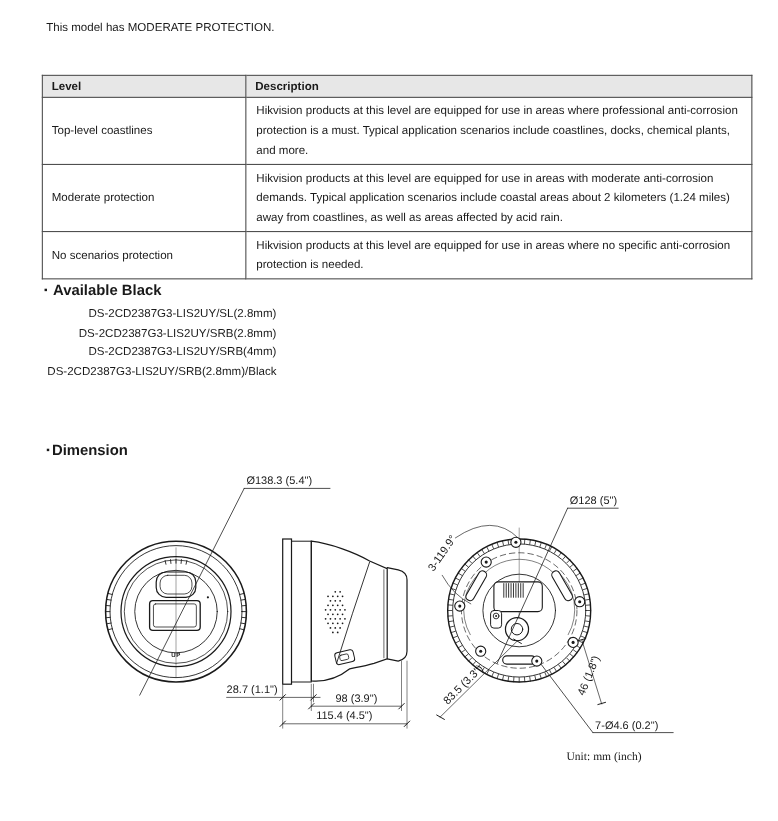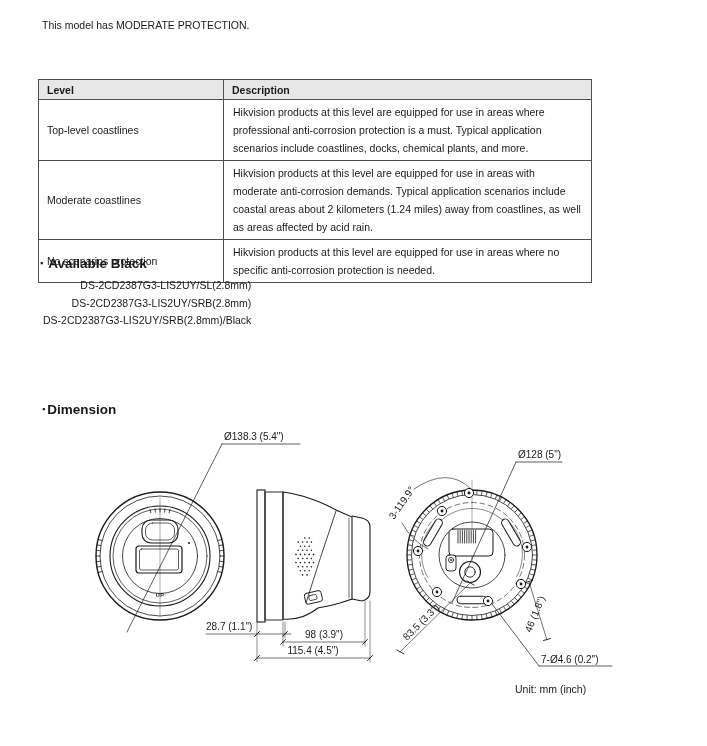--- a/index.html
+++ b/index.html
@@ -1,75 +1,76 @@
 <!DOCTYPE html>
 <html><head>
 <meta charset="utf-8">
 <style>
   html,body{margin:0;padding:0;background:#fff;}
   body{width:707px;height:746px;position:relative;overflow:hidden;
        font-family:"Liberation Sans",sans-serif;color:#1a1a1a;}
   .intro{position:absolute;left:42px;top:19px;font-size:10.5px;}
   
-  table.protection{position:absolute;left:38px;top:79px;width:554px;
+  table.protection{position:absolute;left:38px;top:68px;width:646px;
        border-collapse:collapse;font-size:10.5px;}
   table.protection th,table.protection td{border:1px solid #4f4f4f;
        vertical-align:middle;text-align:left;}
   table.protection th{background:#e7e7e7;font-weight:700;
        padding:3px 8px;height:13px;}
   table.protection td.level{width:168px;padding:3px 8px;}
   table.protection td.desc{padding:3px 9px;line-height:18px;margin-top:17px;}
   
   .section-avail{position:absolute;left:40px;top:256px;}
   .sec-heading{font-size:13.5px;font-weight:700;display:flex;align-items:center;}
   .bullet{font-size:9px;margin-right:5px;line-height:1;}
   .model-list{margin-top:6px;font-size:10.5px;line-height:17.5px;padding-left:3px;text-align:right;}
   
   .section-dim-heading{position:absolute;left:42px;top:402px;
        font-size:13.5px;font-weight:700;display:flex;align-items:center;}
   .section-dim-heading .bullet{margin-right:2px;}
   svg.drawings{position:absolute;left:0;top:420px;}
   svg.drawings text{font-family:"Liberation Sans",sans-serif;font-size:10px;fill:#1a1a1a;}
   svg.drawings .up-txt{font-size:5.5px;font-weight:700;letter-spacing:.5px;}
-  .unit-note{position:absolute;left:515px;top:683px;font-size:10.5px;}
+  .unit-note{position:absolute;left:515px;top:683px;font-size:10.5px;font-family:Liberation Serif, serif;}
 </style>
 </head>
 <body>
 
 <div class="intro">This model has MODERATE PROTECTION.</div>
 
 <table class="protection">
   <tbody>
       <tr>
     <th>Level</th>
     <th>Description</th>
   </tr>
   <tr>
     <td class="level">Top-level coastlines</td>
     <td class="desc">Hikvision products at this level are equipped for use in areas where professional anti-corrosion protection is a must. Typical application scenarios include coastlines, docks, chemical plants, and more.</td>
   </tr>
   <tr>
-    <td class="level">Moderate coastlines</td>
+    <td class="level">Moderate protection</td>
     <td class="desc">Hikvision products at this level are equipped for use in areas with moderate anti-corrosion demands. Typical application scenarios include coastal areas about 2 kilometers (1.24 miles) away from coastlines, as well as areas affected by acid rain.</td>
   </tr>
   <tr>
     <td class="level">No scenarios protection</td>
     <td class="desc">Hikvision products at this level are equipped for use in areas where no specific anti-corrosion protection is needed.</td>
   </tr>
 </tbody>
   </table>
 
 <div class="section-avail">
   <div class="sec-heading">
     <span class="bullet">▪</span>
     <span>Available Black</span>
   </div>
   <div class="model-list">
     <div>DS-2CD2387G3-LIS2UY/SL(2.8mm)</div>
     <div>DS-2CD2387G3-LIS2UY/SRB(2.8mm)</div>
+    <div>DS-2CD2387G3-LIS2UY/SRB(4mm)</div>
     <div>DS-2CD2387G3-LIS2UY/SRB(2.8mm)/Black</div>
   </div>
 </div>
 
 <div class="section-dim-heading">
   <span class="bullet">▪</span>
   <span>Dimension</span>
 </div>
 
 <svg class="drawings" width="707" height="290" viewBox="0 420 707 290" fill="none" stroke="#1a1a1a" stroke-linecap="round">

